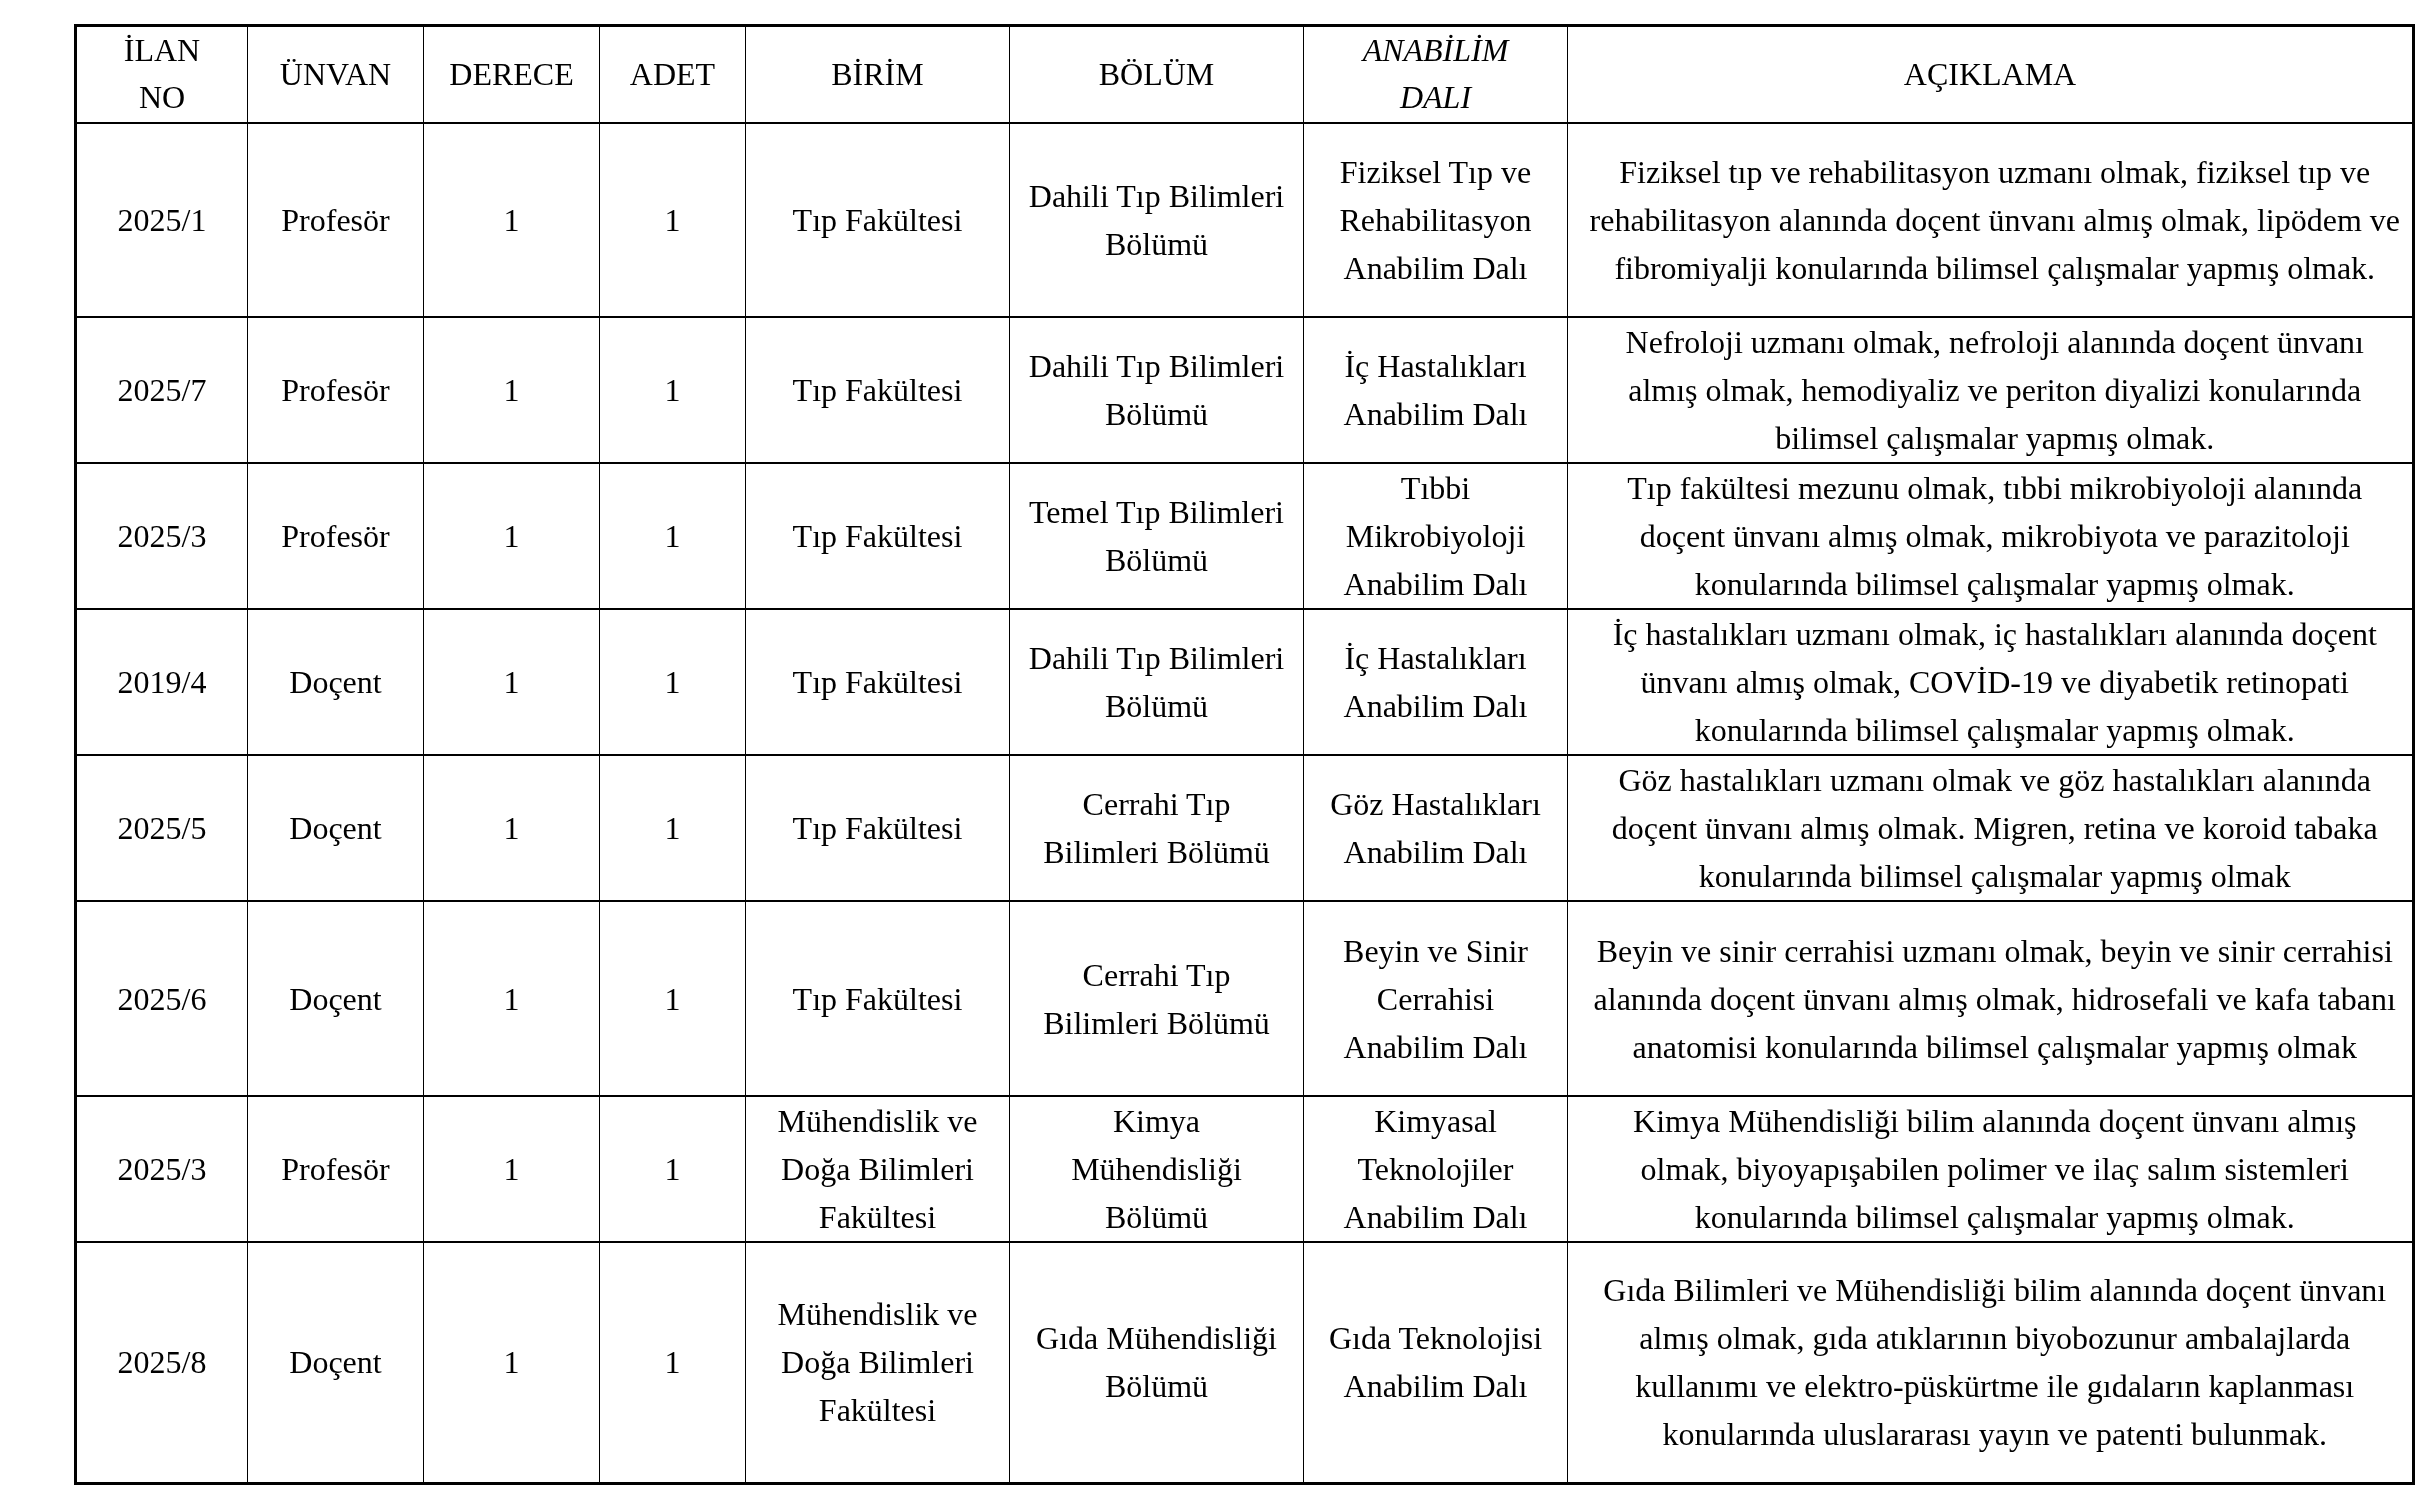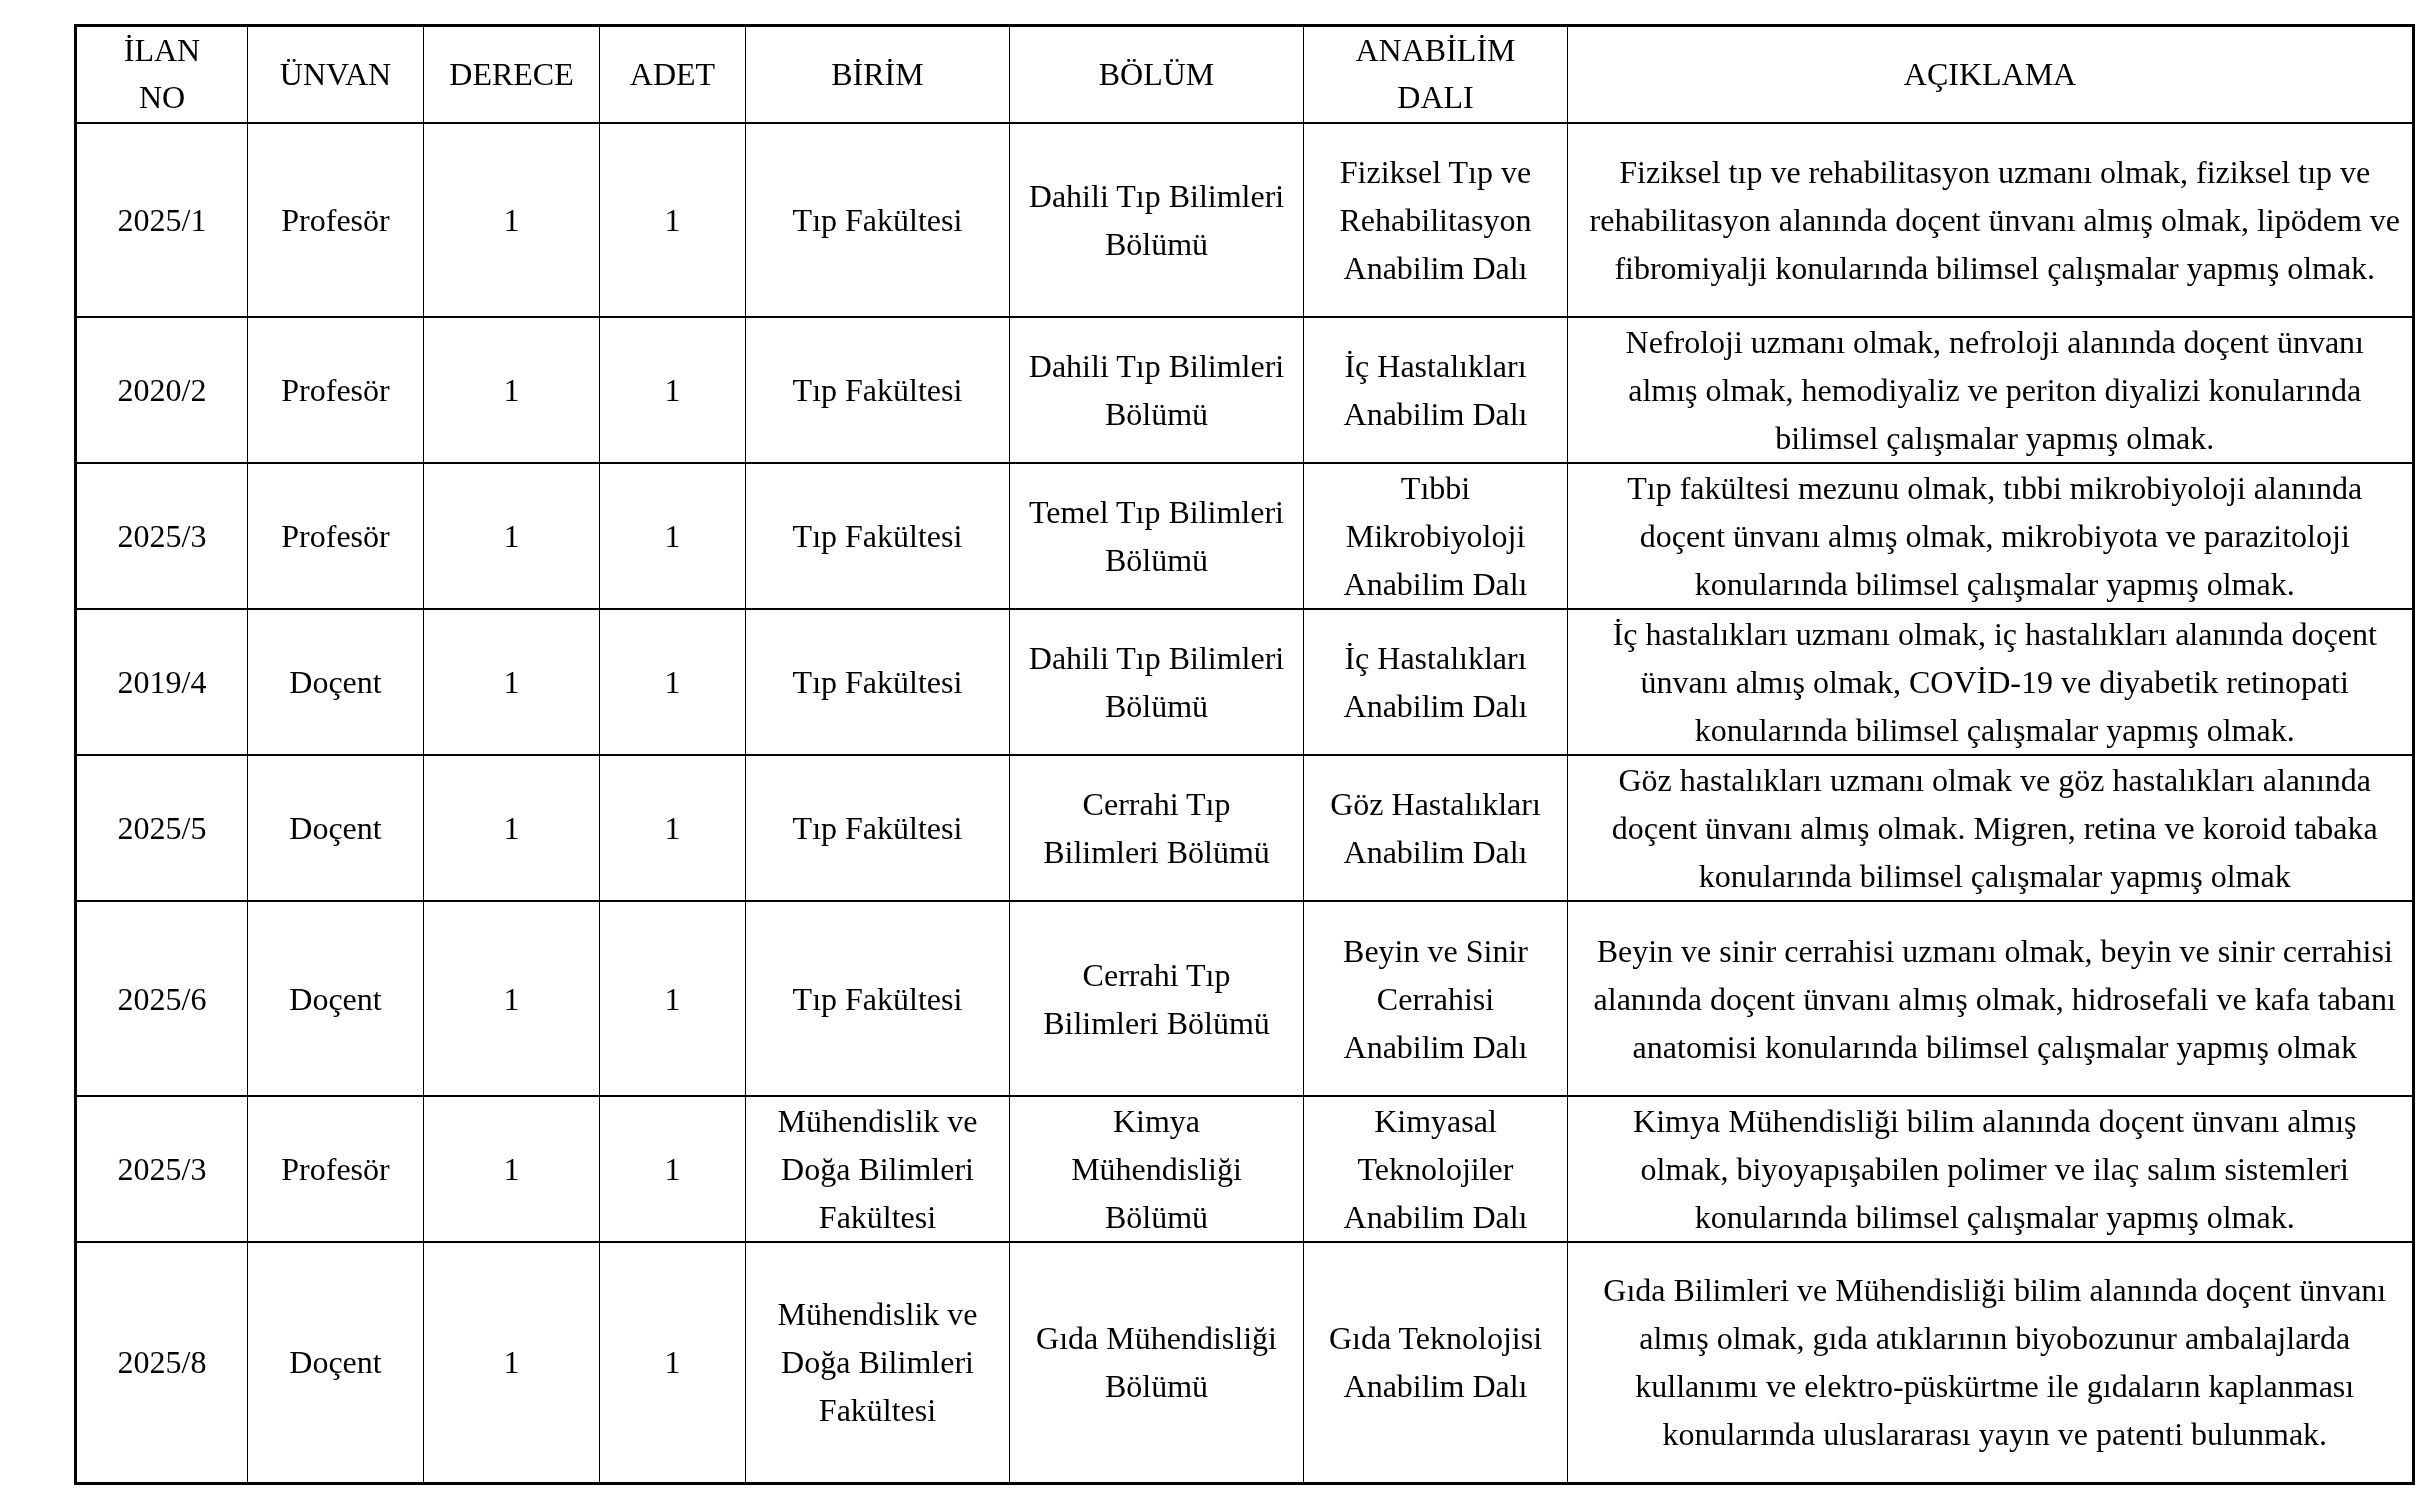--- a/index.html
+++ b/index.html
@@ -42,38 +42,38 @@
       <col class="c-acik">
   </colgroup>
   <thead>
     <tr>
       <th><span style="display:inline-block;width:94px;">İLAN NO</span></th>
       <th>ÜNVAN</th>
       <th>DERECE</th>
       <th>ADET</th>
       <th>BİRİM</th>
       <th>BÖLÜM</th>
-      <th><span style="display:inline-block;width:181px;">ANABİLİM DALI</span></th>
+      <th><span style="display:inline-block;width:181px;font-style:italic;">ANABİLİM DALI</span></th>
       <th>AÇIKLAMA</th>
     </tr>
   </thead>
   <tbody id="rows">
   <tr class="r1">
     <td>2025/1</td>
     <td>Profesör</td>
     <td>1</td>
     <td>1</td>
     <td><span class="wrap w-birim">Tıp Fakültesi</span></td>
     <td><span class="wrap w-bolum">Dahili Tıp Bilimleri Bölümü</span></td>
     <td><span class="wrap w-dal">Fiziksel Tıp ve Rehabilitasyon Anabilim Dalı</span></td>
     <td class="desc">Fiziksel tıp ve rehabilitasyon uzmanı olmak, fiziksel tıp ve rehabilitasyon alanında doçent ünvanı almış olmak, lipödem ve fibromiyalji konularında bilimsel çalışmalar yapmış olmak.</td>
   </tr>
 
   <tr class="r2">
-    <td>2020/2</td>
+    <td>2025/7</td>
     <td>Profesör</td>
     <td>1</td>
     <td>1</td>
     <td><span class="wrap w-birim">Tıp Fakültesi</span></td>
     <td><span class="wrap w-bolum">Dahili Tıp Bilimleri Bölümü</span></td>
     <td><span class="wrap w-dal">İç Hastalıkları Anabilim Dalı</span></td>
     <td class="desc">Nefroloji uzmanı olmak, nefroloji alanında doçent ünvanı almış olmak, hemodiyaliz ve periton diyalizi konularında bilimsel çalışmalar yapmış olmak.</td>
   </tr>
 
   <tr class="r3">

